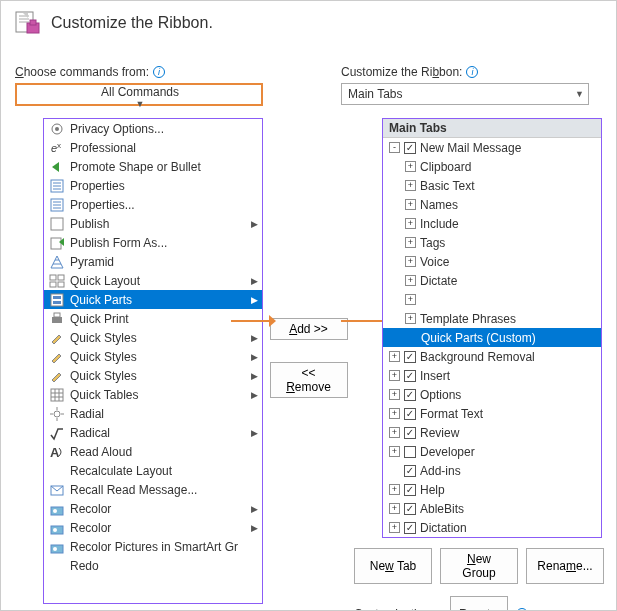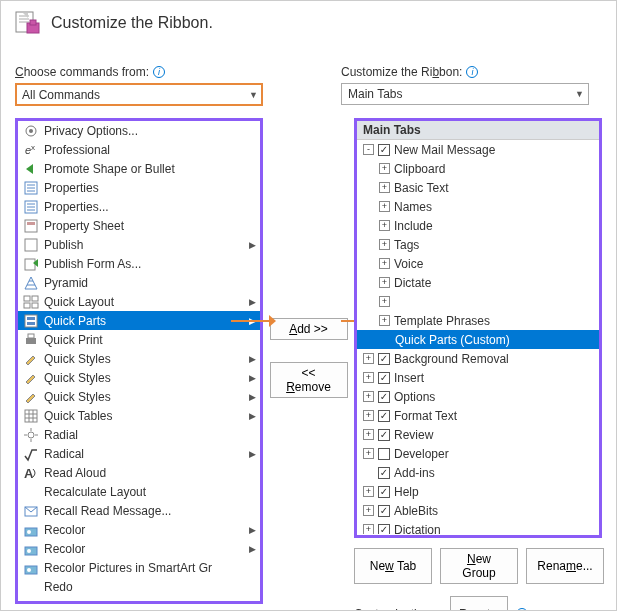--- a/index.html
+++ b/index.html
@@ -24,29 +24,30 @@
   .info-icon {
     width: 12px; height: 12px; border: 1px solid #0078d4; border-radius: 50%;
     color: #0078d4; font-size: 9px; line-height: 10px; text-align: center;
     font-style: italic; display:inline-block;
   }
   .combo {
     border: 1px solid #aaa; height: 22px; display: flex; align-items: center;
     justify-content: space-between; padding: 0 4px 0 6px; background: #fff;
     min-width: 240px;
   }
-  .combo.highlight { border: 2px solid #e8883a; height:23px; padding: 0 3px 0 5px;}
+  .combo.highlight { border: 2px solid #e8883a; height:23px; padding: 0 3px 0 5px; flex-direction: column;}
   .chev { font-size: 9px; color:#555; }
   .columns { display: flex; margin-top: 12px; }
   .left-col { width: 248px; }
   .right-col { width: 248px; }
   .mid-col { flex: 1; display: flex; flex-direction: column; align-items: center; justify-content: flex-start; padding-top: 184px; gap: 6px; position: relative;}
   .listbox {
-    border: 3px solid #8b5cf6; height: 486px; overflow: hidden; position: relative;
+    border: 1px solid #8b5cf6; height: 486px; overflow: hidden; position: relative;
     background:#fff;
+    margin-left:28px;
   }
   .listbox .scroll { overflow-y: auto; height: 100%; }
   .scroll::-webkit-scrollbar { width: 17px; }
   .scroll::-webkit-scrollbar-track { background: #f0f0f0; }
   .scroll::-webkit-scrollbar-thumb { background: #c8c8c8; }
   .scroll::-webkit-scrollbar-button { background: #f0f0f0; height: 17px; }
   .list-item {
     display: flex; align-items: center; height: 19px; padding: 0 2px 0 4px;
     white-space: nowrap; overflow:hidden;
   }
@@ -169,29 +170,20 @@
                   <line x1="4" y1="8" x2="12" y2="8" stroke="#5a8ac6"></line>
                   <line x1="4" y1="11" x2="12" y2="11" stroke="#5a8ac6"></line>
                 </svg>
               </span>
               <span>Properties...</span>
             </div>
             <div class="list-item">
               <span class="icon-slot">
                 <svg viewBox="0 0 16 16">
                   <rect x="2" y="2" width="12" height="12" fill="#fff" stroke="#888"></rect>
-                  <rect x="4" y="4" width="8" height="3" fill="#c99"></rect>
-                </svg>
-              </span>
-              <span>Property Sheet</span>
-            </div>
-            <div class="list-item">
-              <span class="icon-slot">
-                <svg viewBox="0 0 16 16">
-                  <rect x="2" y="2" width="12" height="12" fill="#fff" stroke="#888"></rect>
                 </svg>
               </span>
               <span>Publish</span>
               <span class="submenu-arrow">▶</span>
             </div>
             <div class="list-item">
               <span class="icon-slot">
                 <svg viewBox="0 0 16 16">
                   <rect x="2" y="3" width="10" height="11" fill="#fff" stroke="#888"></rect>
                   <polygon points="10,7 15,3 15,11" fill="#3a9b3a"></polygon>

